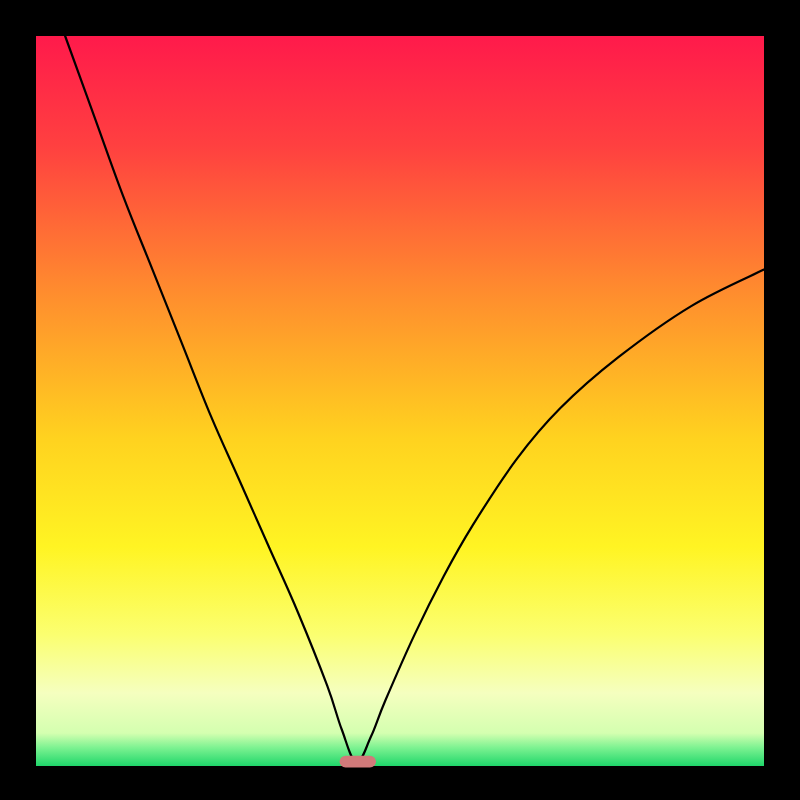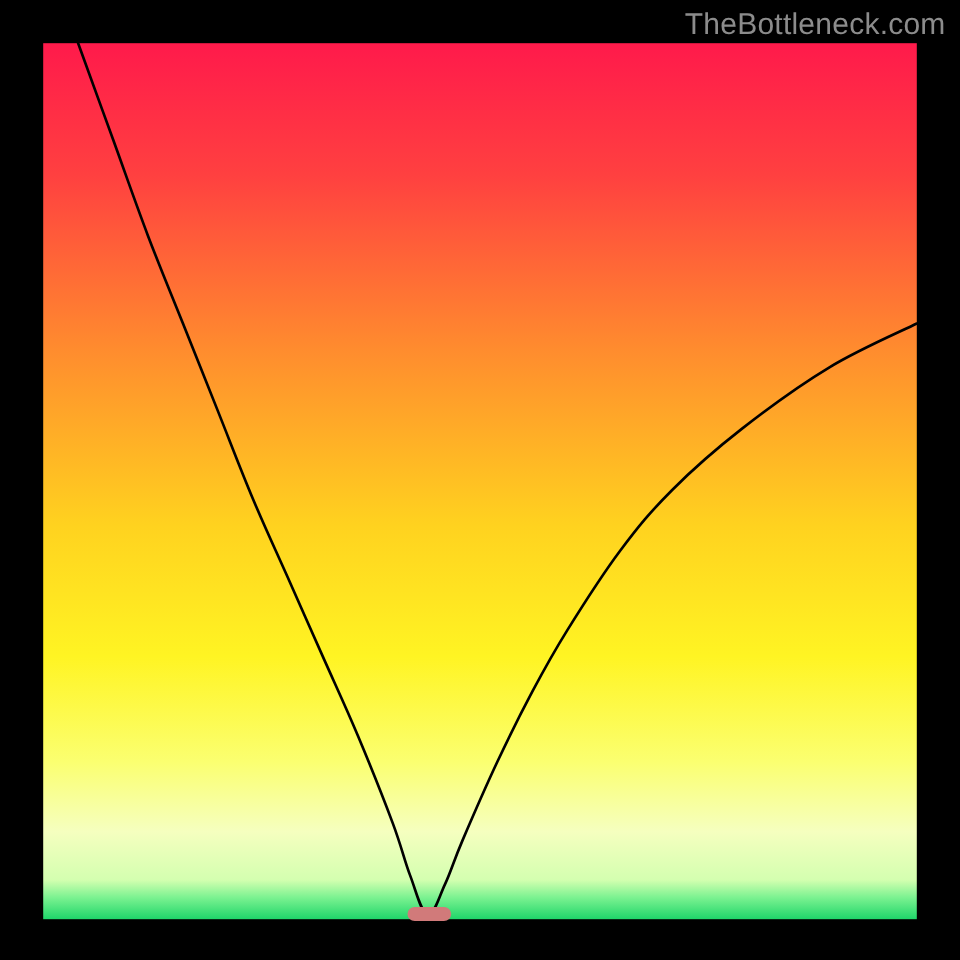--- a/index.html
+++ b/index.html
@@ -27,21 +27,20 @@
     user-select: none;
   }
   svg {
     display: block;
   }
 </style>
 </head>
 <body>
 
 <div class="stage">
-  <div class="watermark">TheBottleneck.com</div>
 
   <svg id="chart-svg" width="800" height="800" viewBox="0 0 800 800">
     <defs>
       <linearGradient id="bg-grad" x1="0" y1="0" x2="0" y2="1">
           <stop offset="0%" stop-color="#ff1a4b"></stop>
           <stop offset="15%" stop-color="#ff4040"></stop>
           <stop offset="35%" stop-color="#ff8c2e"></stop>
           <stop offset="55.00000000000001%" stop-color="#ffd21f"></stop>
           <stop offset="70%" stop-color="#fff423"></stop>
           <stop offset="82%" stop-color="#fbff70"></stop>

